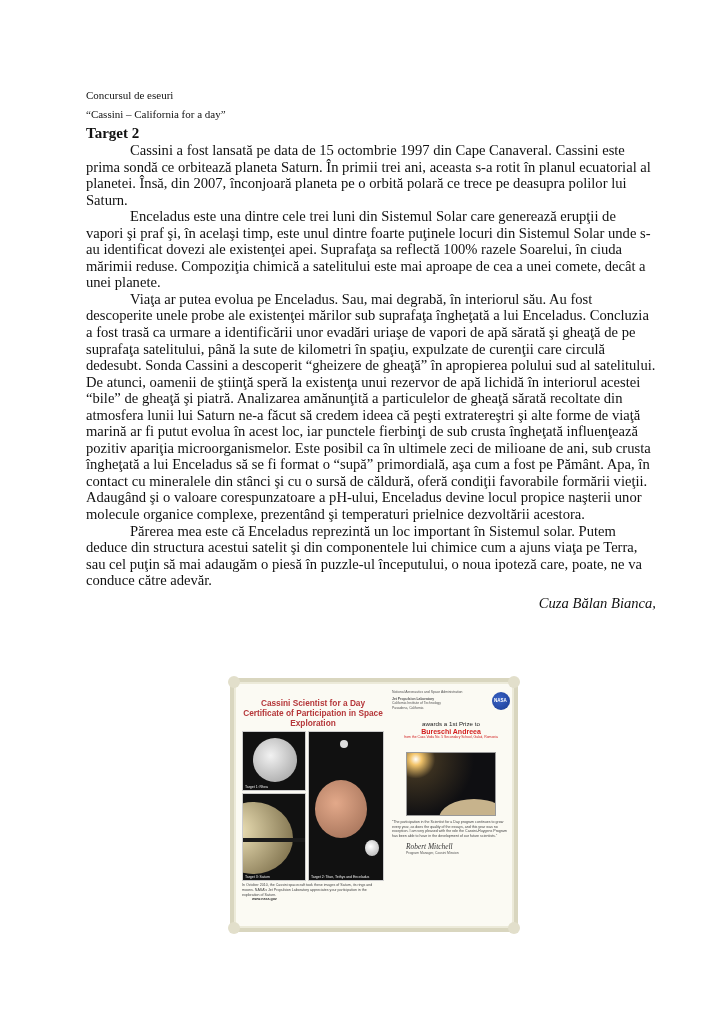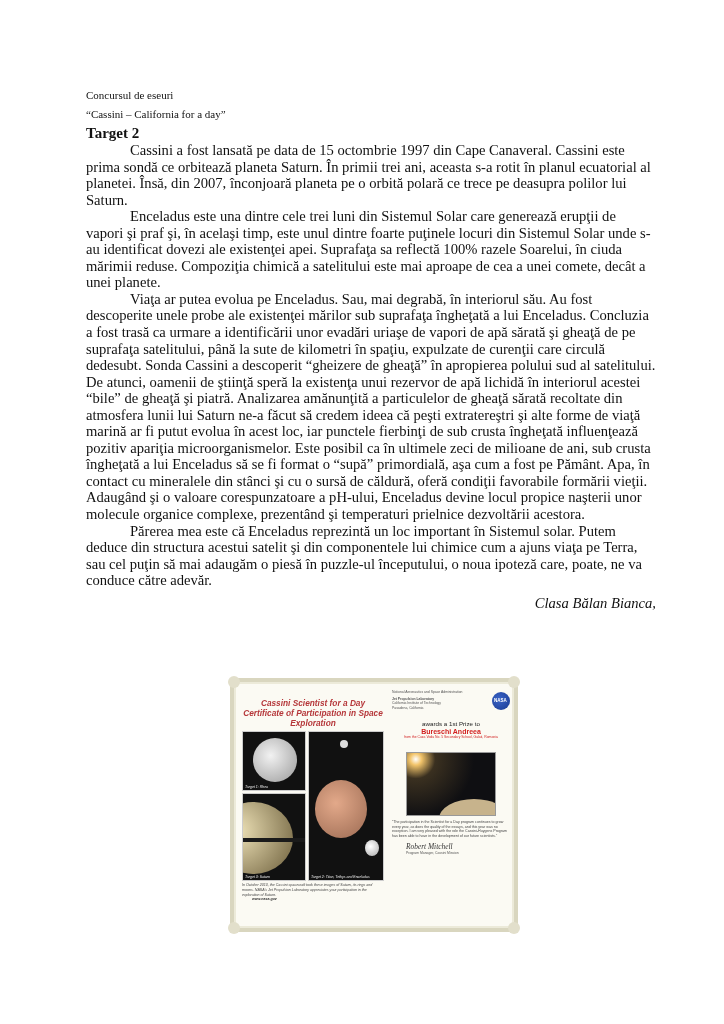--- a/index.html
+++ b/index.html
@@ -9,21 +9,21 @@
   .title { text-align: left; font-weight: normal; font-size: 11px; line-height: 19px; }
   .target { font-weight: bold; font-size: 15px; line-height: 17px; margin-top: 1px; }
   .para { font-size: 14.6px; line-height: 16.55px; text-indent: 44px; margin: 0; text-align: left; }
   .sig { text-align: right; font-style: italic; font-size: 14.6px; line-height: 17px; margin-top: 6px; }
   .sig .l2 { padding-right: 6px; }
 
   .cert { position: absolute; left: 230px; top: 678px; width: 288px; height: 254px;
           background: #fbfaf3; box-sizing: border-box; border: 4px solid #d9d6bf;
           box-shadow: inset 0 0 0 2px #ecead9; font-family: "Liberation Sans", sans-serif; }
   .corner { position: absolute; width: 12px; height: 12px; border-radius: 50%; background: #e2dfcb; }
-  .cert-left { position: absolute; left: 8px; top: 8px; width: 142px; font-style: italic; }
+  .cert-left { position: absolute; left: 8px; top: 8px; width: 142px; }
   .cert-title { color: #b5373a; font-weight: bold; font-size: 8.3px; line-height: 10px; text-align: center; margin-top: 8px; }
   .grid { position: relative; margin-top: 3px; height: 150px; }
   .img { position: absolute; background: #111; border: 1px solid #ccc; box-sizing: border-box; overflow: hidden; }
   .img .cap { position: absolute; bottom: 1px; left: 2px; color: #eee; font-size: 3.5px; }
   .planet { position: absolute; border-radius: 50%; }
   .cert-foot { font-size: 3.6px; line-height: 4.8px; color: #444; margin-top: 2px; }
   .cert-url { font-size: 3.6px; font-weight: bold; color: #333; padding-left: 10px; }
 
   .cert-right { position: absolute; left: 158px; top: 8px; width: 118px; }
   .nasa-lines { font-size: 3.4px; line-height: 4.6px; color: #555; }
@@ -45,21 +45,21 @@
 
 <div class="page">
   <div class="title">Concursul de eseuri</div>
   <div class="title">“Cassini – California for a day”</div>
   <div class="target">Target 2</div>
   <p class="para">Cassini a fost lansată pe data de 15 octombrie 1997 din Cape Canaveral. Cassini este prima sondă ce orbitează planeta Saturn. În primii trei ani, aceasta s-a rotit în planul ecuatorial al planetei. Însă, din 2007, înconjoară planeta pe o orbită polară ce trece pe deasupra polilor lui Saturn.</p>
   <p class="para">Enceladus este una dintre cele trei luni din Sistemul Solar care generează erupţii de vapori şi praf şi, în acelaşi timp, este unul dintre foarte puţinele locuri din Sistemul Solar unde s-au identificat dovezi ale existenţei apei. Suprafaţa sa reflectă 100% razele Soarelui, în ciuda mărimii reduse. Compoziţia chimică a satelitului este mai aproape de cea a unei comete, decât a unei planete.</p>
   <p class="para">Viaţa ar putea  evolua pe  Enceladus. Sau, mai degrabă, în interiorul său. Au fost descoperite unele  probe ale existenţei mărilor sub suprafaţa îngheţată a lui Enceladus. Concluzia a fost trasă ca urmare a identificării unor evadări uriaşe de vapori de apă sărată şi gheaţă de pe suprafaţa satelitului, până la sute de kilometri în spaţiu, expulzate de curenţii care circulă dedesubt.  Sonda  Cassini  a descoperit  “gheizere de gheaţă” în apropierea polului sud al satelitului. De atunci, oamenii de ştiinţă speră la existenţa unui rezervor de apă lichidă în interiorul acestei  “bile” de gheaţă şi piatră. Analizarea amănunţită a particulelor de gheaţă sărată recoltate din atmosfera lunii lui Saturn ne-a  făcut să credem ideea că peşti extratereştri şi alte forme de viaţă marină ar fi putut evolua în acest loc, iar punctele fierbinţi de sub crusta îngheţată influenţează pozitiv apariţia microorganismelor. Este posibil ca în ultimele zeci de milioane de ani, sub crusta îngheţată a lui Enceladus să se fi format o “supă” primordială, aşa cum a fost pe Pământ. Apa, în contact cu mineralele din stânci şi cu o sursă de căldură, oferă condiţii favorabile formării vieţii. Adaugând şi o valoare corespunzatoare a pH-ului, Enceladus devine locul propice naşterii unor molecule organice complexe, prezentând şi temperaturi prielnice dezvoltării acestora.</p>
   <p class="para">Părerea mea este că Enceladus reprezintă un loc important în Sistemul solar. Putem deduce din structura acestui satelit şi din componentele lui chimice cum a ajuns viaţa pe Terra, sau cel puţin să mai adaugăm o piesă în puzzle-ul începutului, o noua ipoteză care, poate, ne va conduce către adevăr.</p>
   <div class="sig">
-    <div>Clasa Bălan Bianca,</div>
+    <div>Cuza Bălan Bianca,</div>
   </div>
 </div>
 
 <div class="cert">
   <div class="corner" style="left:-6px;top:-6px"></div>
   <div class="corner" style="right:-6px;top:-6px"></div>
   <div class="corner" style="left:-6px;bottom:-6px"></div>
   <div class="corner" style="right:-6px;bottom:-6px"></div>
 
   <div class="cert-left">

